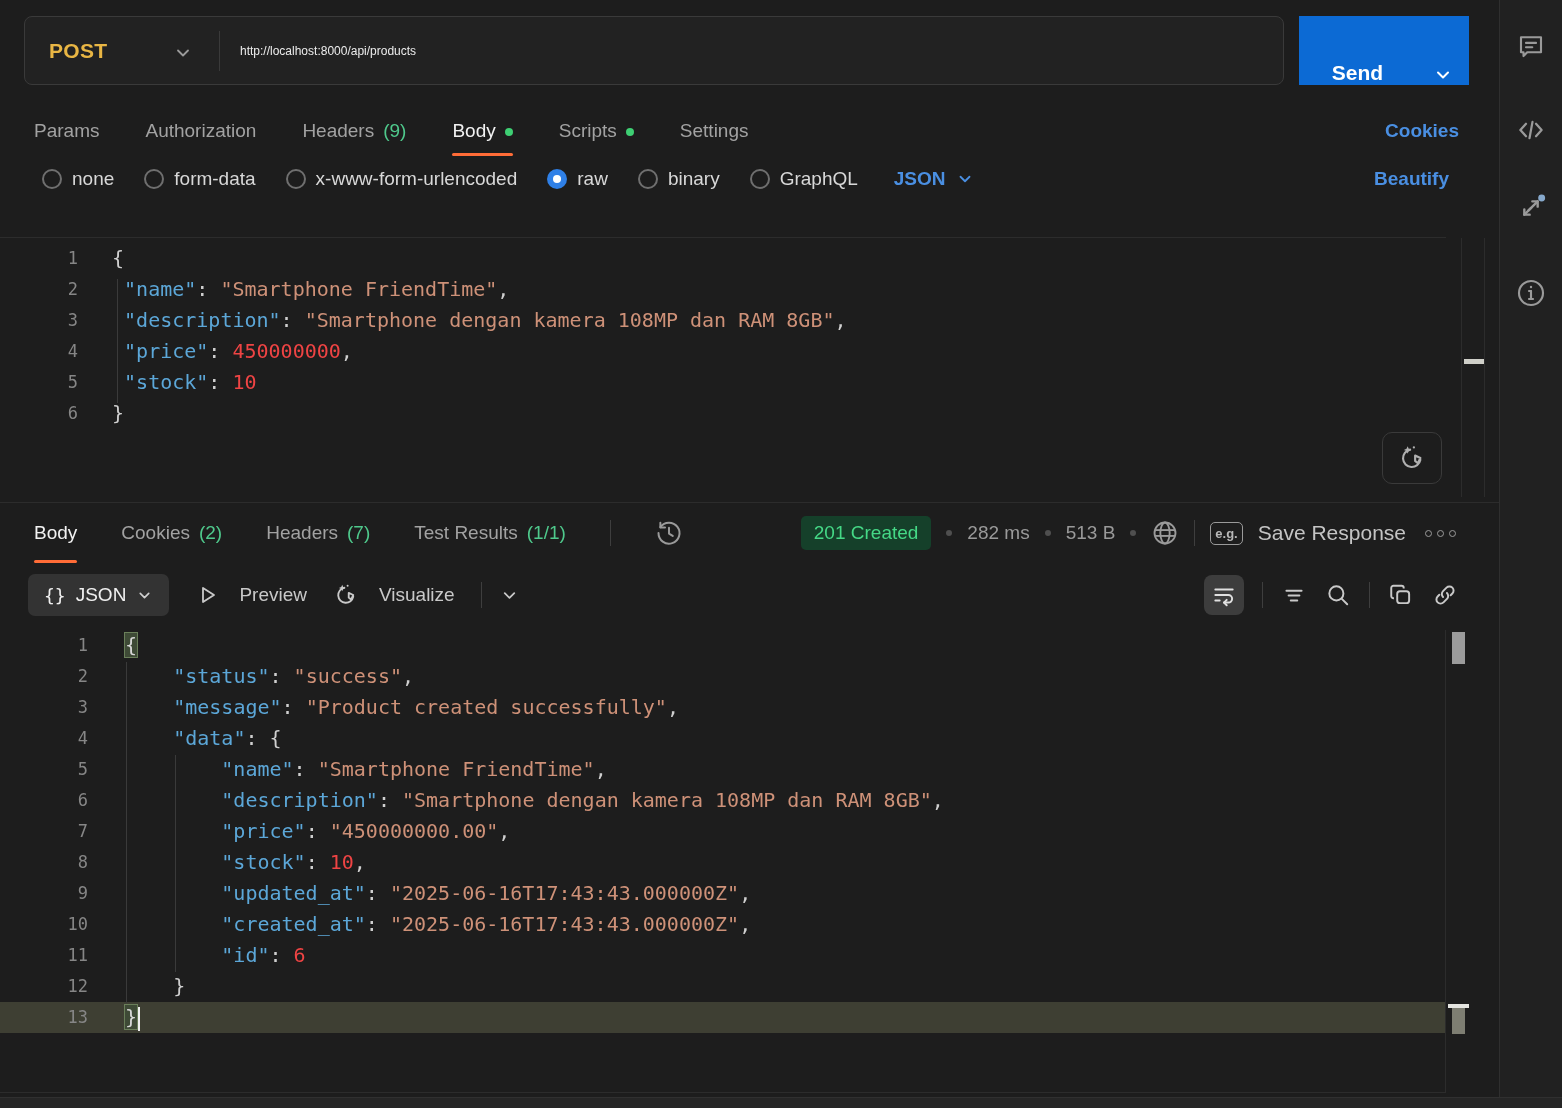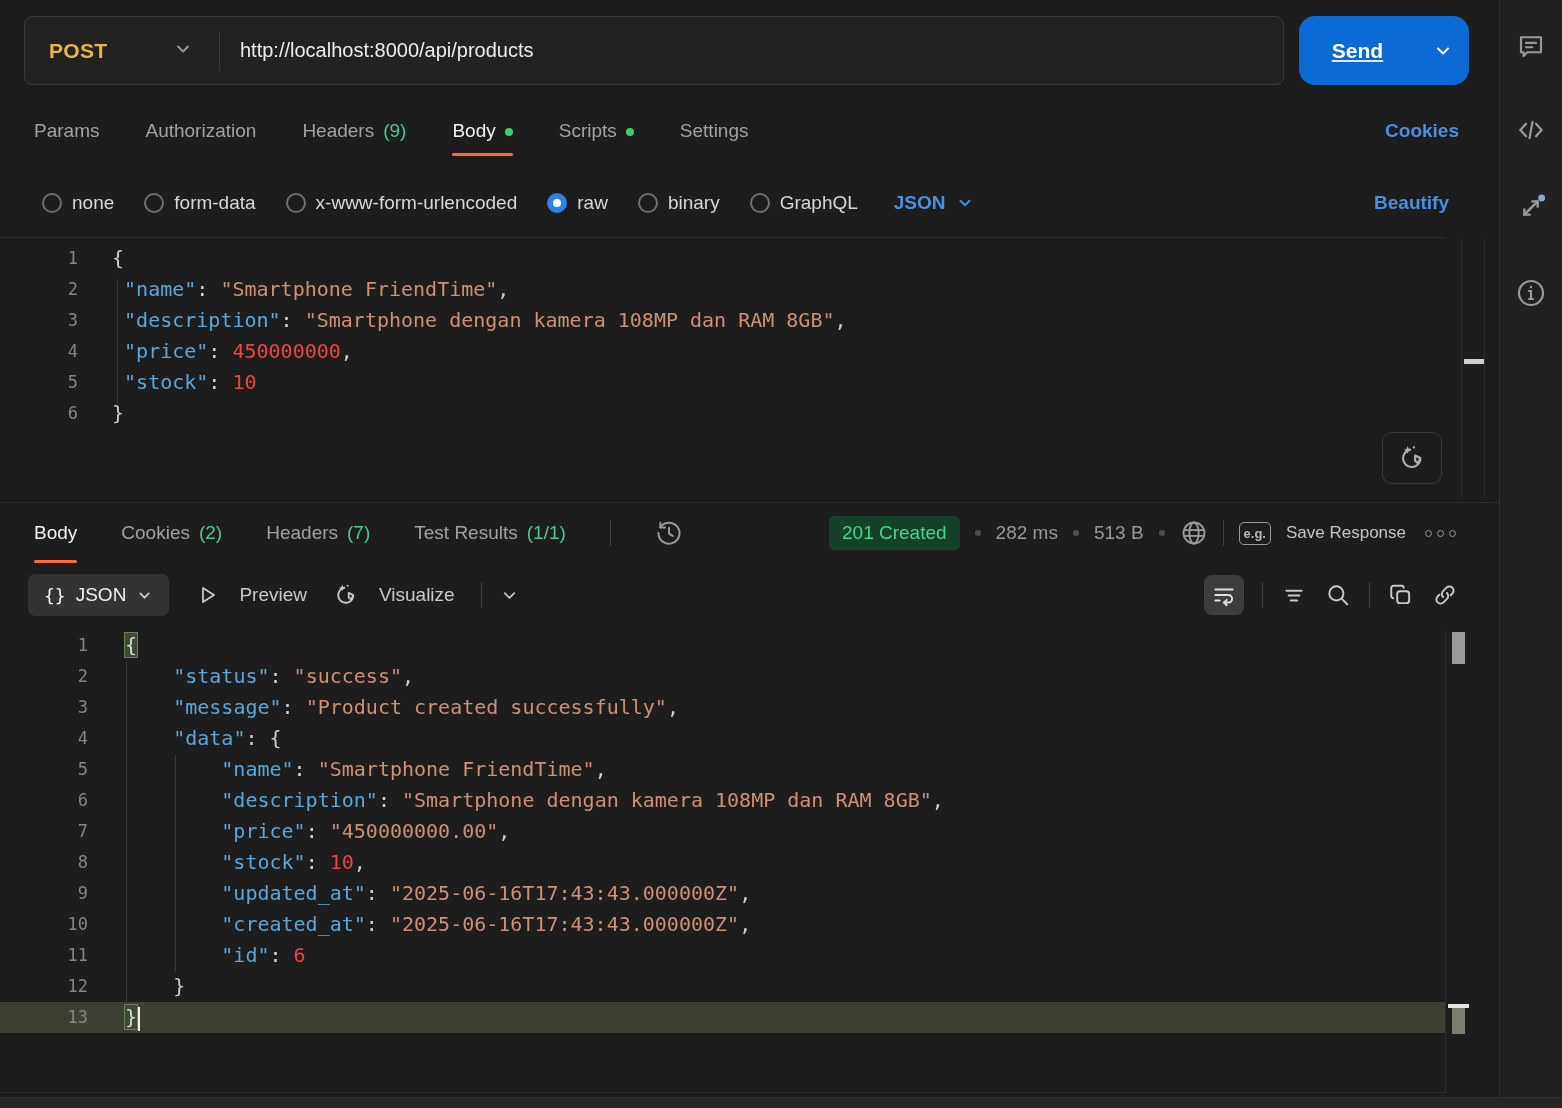--- a/index.html
+++ b/index.html
@@ -5,48 +5,48 @@
   * { margin:0; padding:0; box-sizing:border-box; }
   html,body { background:#161616; }
   .app { position:relative; width:1562px; height:1108px; background:#1d1d1d;
          font-family:"Liberation Sans", sans-serif; color:#e8e8e8; overflow:hidden; }
   .main { position:absolute; left:0; top:0; width:1499px; height:1108px; }
 
   
   .topbar { position:absolute; left:24px; top:16px; right:30px; height:69px; display:flex; }
   .url-box { flex:1; height:69px; border:1px solid #3a3a3a; background:#222222;
              border-radius:8px; display:flex; align-items:center; margin-right:15px; }
-  .method { width:194px; display:flex; align-items:flex-start; justify-content:space-between;
+  .method { width:194px; display:flex; align-items:flex-end; justify-content:space-between;
             padding:0 26px 0 24px; cursor:pointer; }
   .method-label { color:#e9b644; font-weight:bold; font-size:21px; letter-spacing:.3px; }
   .vdiv { width:1px; height:40px; background:#3a3a3a; }
-  .url-text { font-size:20px; color:#ececec; padding-left:20px; }
-  .send-btn { width:170px; height:69px; background:#0c6ad4; border-radius:16px;
-              display:flex; align-items:center; cursor:pointer;text-decoration:underline; }
+  .url-text { font-size:12px; color:#ececec; padding-left:20px; }
+  .send-btn { width:170px; height:69px; background:#0c6ad4; border-radius:0;
+              display:flex; align-items:flex-end; cursor:pointer; }
   .send-main { flex:1; display:flex; align-items:center; justify-content:center;
                font-size:21px; font-weight:bold; color:#fff; }
   .send-sep { width:1px; background:rgba(255,255,255,.35); margin:0; }
   .send-caret { width:52px; display:flex; align-items:center; justify-content:center; }
 
   
   .req-tabs { position:absolute; left:0; top:106px; right:0; height:50px;
               display:flex; align-items:center; padding-left:34px; gap:46px; }
   .tab { position:relative; display:flex; align-items:center; gap:9px; height:50px;
          font-size:19px; color:#a2a2a2; cursor:pointer; }
   .tab.active { color:#f2f2f2;justify-content:space-between; }
   .tab .count { color:#4fc98c; }
   .tab .gdot { width:8px; height:8px; border-radius:50%; background:#3ecf73; margin-top:2px; }
   .tab .underline { position:absolute; left:0; right:0; bottom:0; height:3px;
                     background:#ff6c37; border-radius:2px; }
   .cookies-link { position:absolute; right:40px; top:0; height:50px; display:flex; align-items:center;
                   color:#4a8fe2; font-weight:bold; font-size:19px; cursor:pointer; }
 
   
   .radio-row { position:absolute; left:0; top:168px; right:0; height:46px;
-               display:flex; align-items:flex-end; padding-left:42px; gap:30px; }
+               display:flex; align-items:flex-start; padding-left:42px; gap:30px; }
   .radio { display:flex; align-items:center; gap:10px; cursor:pointer; }
   .rdot { width:20px; height:20px; border-radius:50%; border:2px solid #6f6f6f; }
   .rdot.sel { border:none; background:#2f80e7; position:relative; }
   .rdot.sel::after { content:""; position:absolute; left:6px; top:6px; width:8px; height:8px;
                      border-radius:50%; background:#fff; }
   .radio span.lbl { font-size:19px; color:#d8d8d8; }
   .fmt-select { display:flex; align-items:center; gap:10px; margin-left:6px; cursor:pointer; }
   .fmt-select .lbl { color:#4a8fe2; font-weight:bold; font-size:19px; }
   .beautify-link { position:absolute; right:50px; color:#4a8fe2; font-weight:bold;
                    font-size:19px; cursor:pointer; }
@@ -86,21 +86,21 @@
   .meta-div { width:1px; height:26px; background:#3e3e3e; }
   .hist-btn { display:flex; align-items:center; cursor:pointer; }
   .status-cluster { position:absolute; right:43px; top:0; height:60px; display:flex;
                     align-items:center; gap:15px; }
   .status-pill { background:#15402a; color:#45d886; font-size:19px; padding:6px 13px;
                  border-radius:5px; cursor:pointer; }
   .sep-dot { width:6px; height:6px; border-radius:50%; background:#4f4f4f; }
   .meta-text { color:#9a9a9a; font-size:19px; cursor:pointer; }
   .eg-badge { border:1.5px solid #9a9a9a; border-radius:5px; color:#b8b8b8; font-size:13px;
               padding:3px 4px; font-weight:bold; }
-  .save-label { color:#c4c4c4; font-size:17px; cursor:pointer; }
+  .save-label { color:#c4c4c4; font-size:21px; cursor:pointer; }
   .dots3 { display:flex; gap:5px; margin-left:4px; cursor:pointer; }
   .dots3 i { width:7px; height:7px; border:1.5px solid #9a9a9a; border-radius:50%; display:block; }
 
   
   .resp-toolbar { position:absolute; left:0; top:570px; right:0; height:50px; display:flex;
                   align-items:center; padding-left:28px; gap:26px; }
   .json-pill { background:#333333; border-radius:7px; height:42px; display:flex; align-items:center;
                gap:10px; padding:0 16px; cursor:pointer; }
   .json-pill .brace { font-family:"DejaVu Sans Mono", monospace; font-size:18px; color:#f0f0f0; }
   .json-pill .lbl { font-size:19px; color:#f0f0f0; }

